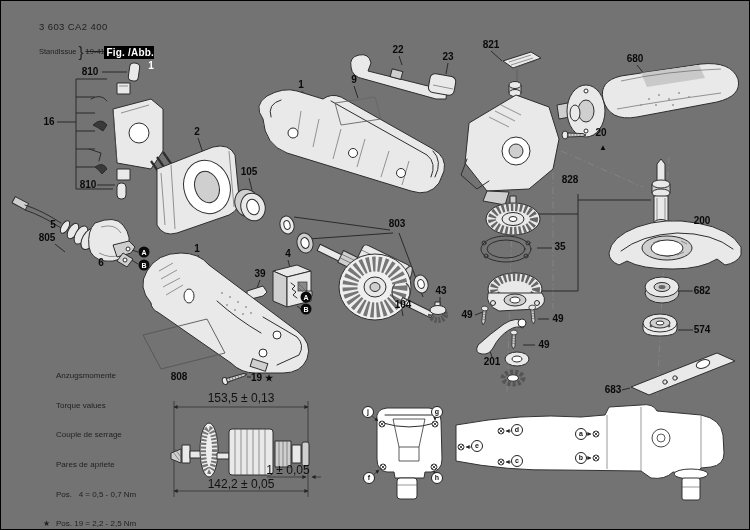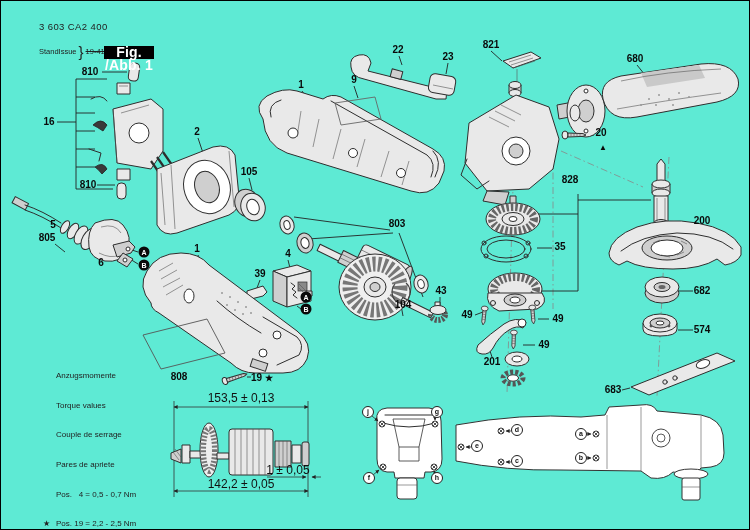--- a/index.html
+++ b/index.html
@@ -1,16 +1,16 @@
 <!DOCTYPE html>
 <html><head>
 <meta charset="utf-8">
 <style>
   html,body{margin:0;padding:0;background:#888;}
-  .page{position:relative;width:748px;height:528px;background:#5eead4;border:1px solid #000;
+  .page{position:relative;width:748px;height:528px;background:#737373;border:1px solid #000;
         font-family:"Liberation Sans",sans-serif;overflow:hidden;}
   
   .art{position:absolute;left:0;top:0;}
   .ln{fill:none;stroke:#2e2e2e;stroke-width:1;stroke-linecap:round;stroke-linejoin:round}
   .fillL{fill:#e9e9e9;stroke:#2e2e2e;stroke-width:1;stroke-linejoin:round}
   .fillM{fill:#cfcfcf;stroke:#2e2e2e;stroke-width:1;stroke-linejoin:round}
   .wht{fill:#ffffff;stroke:#2e2e2e;stroke-width:1}
   .thin{fill:none;stroke:#555;stroke-width:.6}
   .ld{fill:none;stroke:#222;stroke-width:.9}
   .dim{fill:none;stroke:#333;stroke-width:.8}
@@ -24,21 +24,21 @@
   .cletter{position:absolute;transform:translate(-50%,-50%);width:11px;height:11px;border-radius:50%;
        background:#0a0a0a;color:#fff;font-weight:bold;font-size:7px;line-height:11px;text-align:center}
   .vletter{position:absolute;transform:translate(-50%,-50%);width:10px;height:10px;border-radius:50%;
        background:#fff;border:1px solid #222;color:#111;font-weight:bold;font-size:7px;line-height:10px;text-align:center}
   .pn{position:absolute;left:38px;top:20px;font-size:9.5px;color:#222;letter-spacing:.4px}
   .si{position:absolute;left:38px;top:42px;display:flex;align-items:center;font-size:7.5px;color:#222}
   .si-col{display:flex;flex-direction:row;line-height:9px}
   .si-brace{font-size:15px;font-weight:400;margin:0 2px;color:#222}
   .strike{text-decoration:line-through}
   .figbox{position:absolute;left:103px;top:45px;width:50px;height:13px;background:#000;color:#fff;
-       font-weight:bold;font-size:14px;line-height:13px;text-align:center;letter-spacing:.2px}
+       font-weight:bold;font-size:10px;line-height:13px;text-align:right;letter-spacing:.2px}
   .torque{position:absolute;left:42px;top:350px;font-size:8px;line-height:9.9px;color:#222;white-space:pre}
   .trow{display:flex}
   .tmark{width:13px;font-size:8px;text-align:left}
   .legal{position:absolute;left:35px;top:461px;font-size:8px;line-height:9.6px;color:#222}
   .dimtxt{position:absolute;transform:translate(-50%,-50%);font-size:12px;color:#111;white-space:nowrap}
 </style>
 </head>
 <body>
 
 <div class="page">

